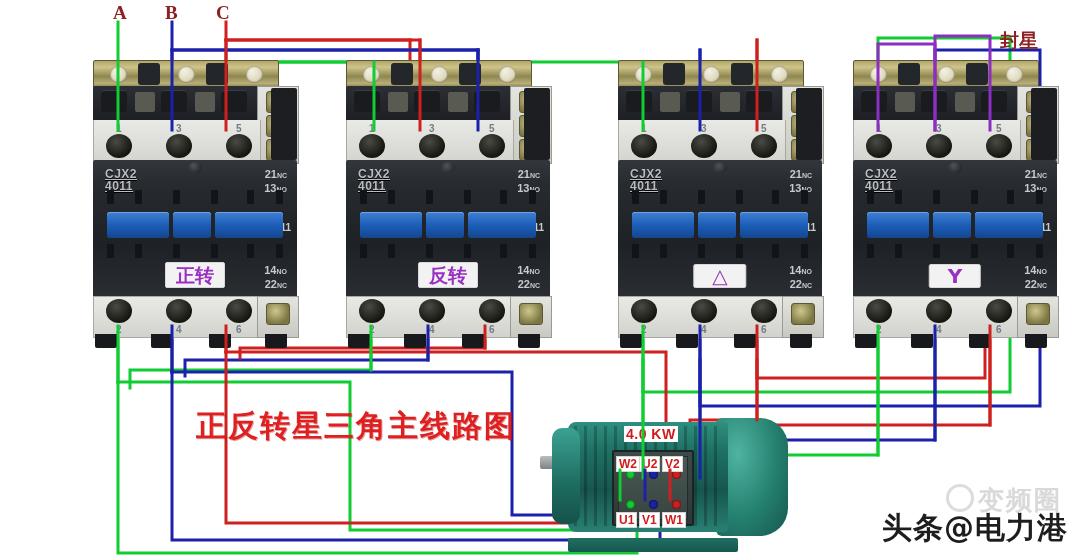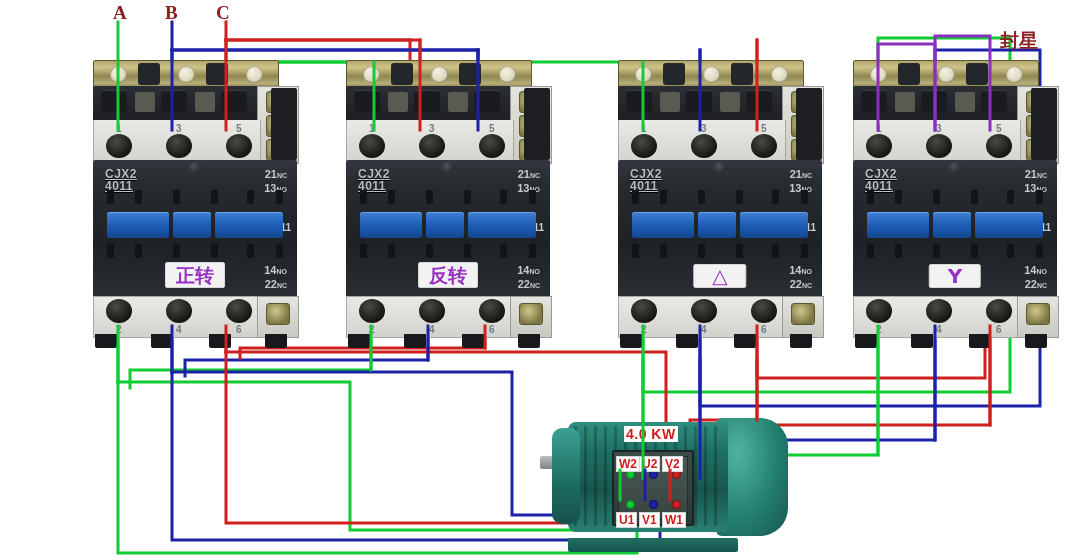--- a/index.html
+++ b/index.html
@@ -692,15 +692,20 @@
       </g>
     </g>
   </svg>
 
   <div class="phase" style="left:113px;top:2px;">A</div>
   <div class="phase" style="left:165px;top:2px;">B</div>
   <div class="phase" style="left:216px;top:2px;">C</div>
 
   <div id="seal-star" style="left:1000px;top:28px;">封星</div>
 
-
+  <div id="title" style="left:196px;top:406px;">正反转星三角主线路图</div>
+
+  <div id="watermark">
+    <div id="wm-faint"><span class="circle"></span><span>变频圈</span></div>
+    <div id="wm-main">头条@电力港</div>
+  </div>
 
 </div>
 
 </body></html>

